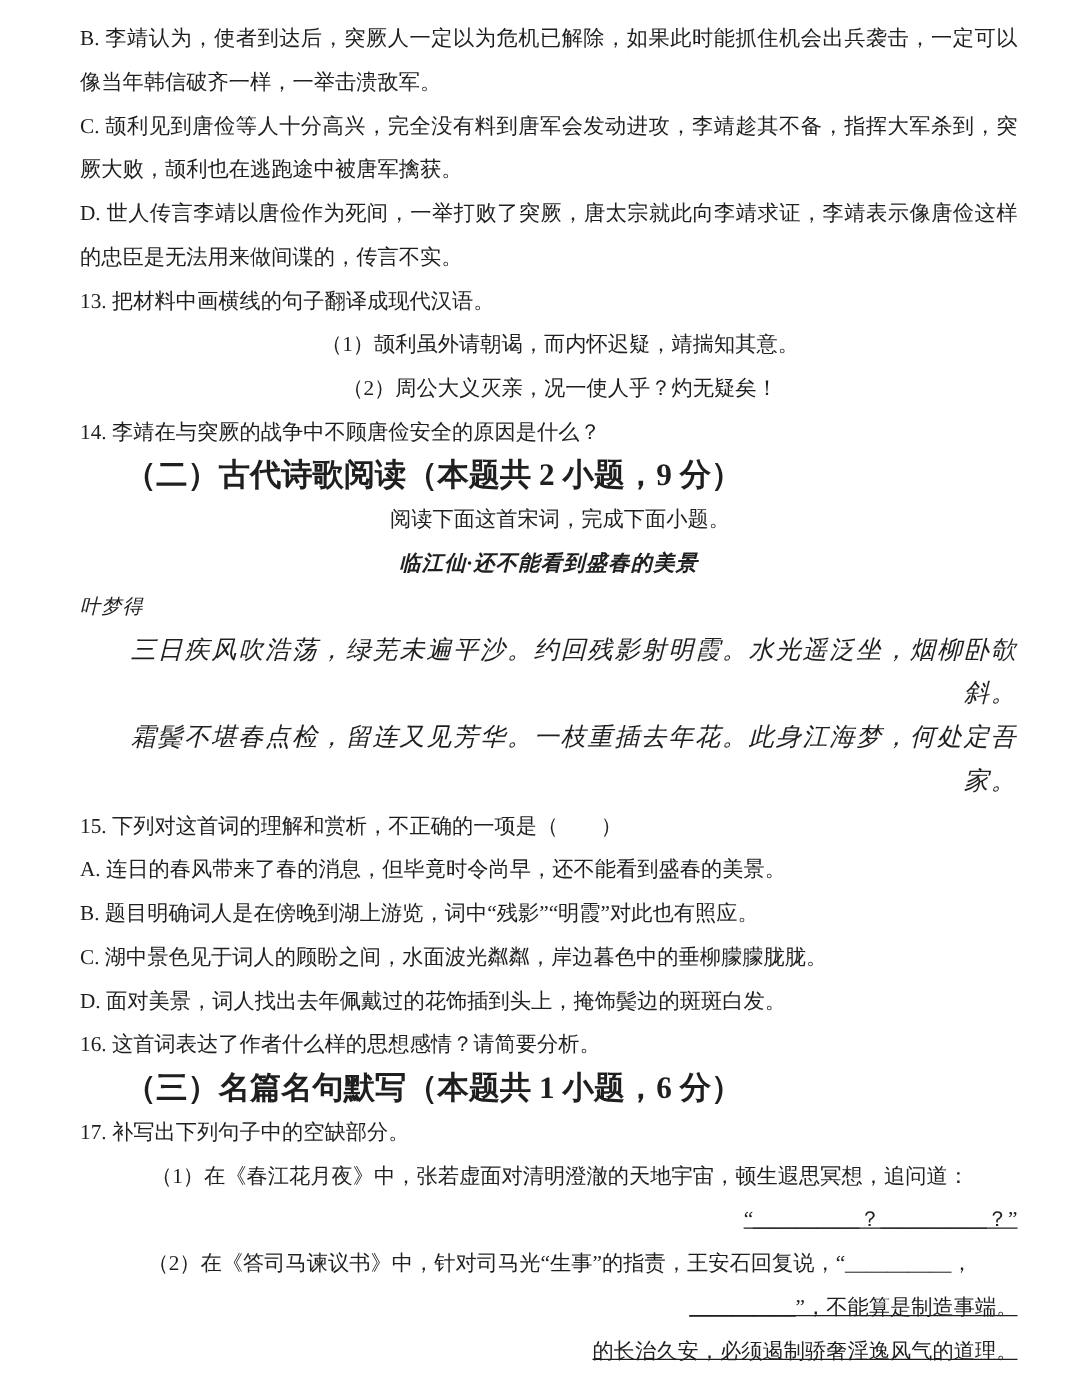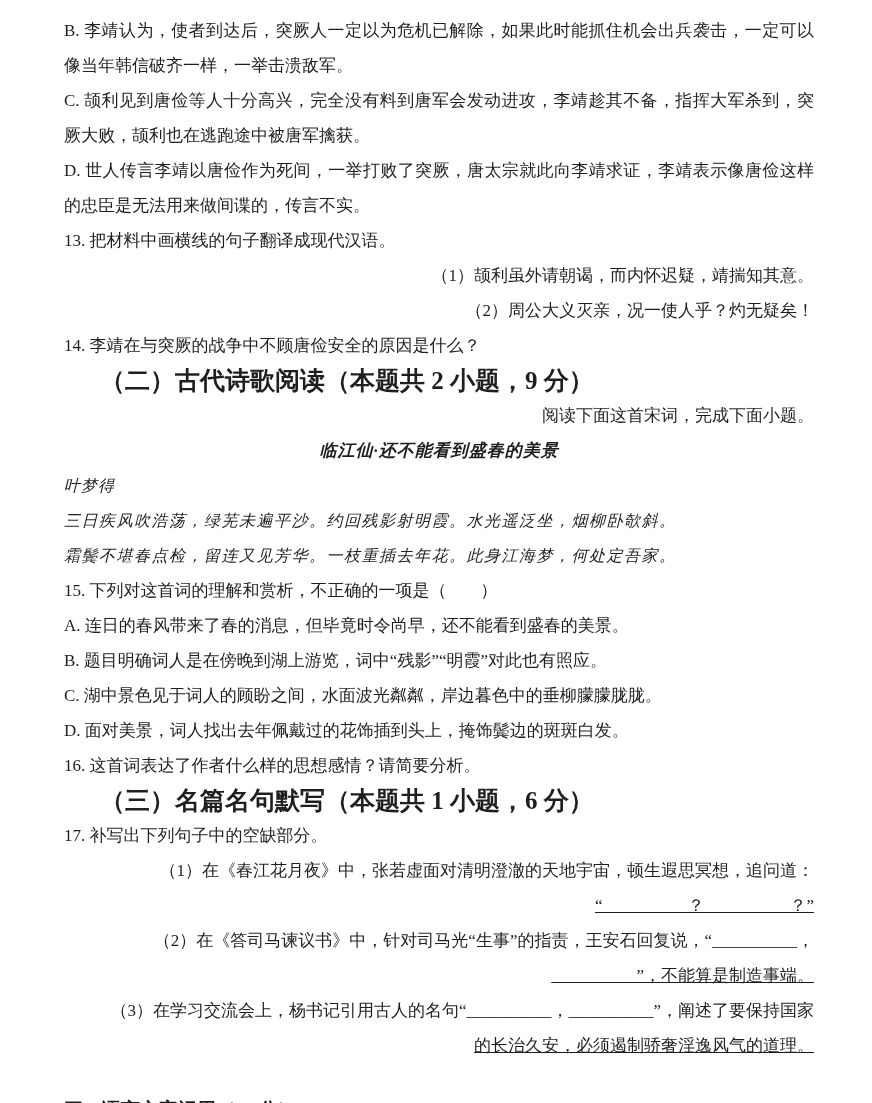--- a/index.html
+++ b/index.html
@@ -22,21 +22,21 @@
     line-height: 35px;
     margin: 0;
   }
   
   .para {
     text-align: justify;
   }
   
   .sub {
     padding-left: 18px;
-    text-align: right;
+    text-align: center;
   }
   
   .sub2 {
     padding-left: 26px;
     text-align: right;
     text-decoration: underline;
   }
   
   .heading {
     font-weight: bold;
@@ -58,23 +58,23 @@
     letter-spacing: 1px;
   }
   
   .center-author {
     font-style: italic;
     font-size: 16px;
     letter-spacing: 1px;
   }
   
   .poem {
-    text-align: left;
+    text-align: right;
     font-style: italic;
-    font-size: 16px;
+    font-size: 20px;
     letter-spacing: 1.5px;
   }
 </style>
 </head>
 <body>
 
 <main class="doc">
     <div class="line para">B. 李靖认为，使者到达后，突厥人一定以为危机已解除，如果此时能抓住机会出兵袭击，一定可以像当年韩信破齐一样，一举击溃敌军。</div>
     <div class="line para">C. 颉利见到唐俭等人十分高兴，完全没有料到唐军会发动进攻，李靖趁其不备，指挥大军杀到，突厥大败，颉利也在逃跑途中被唐军擒获。</div>
     <div class="line para">D. 世人传言李靖以唐俭作为死间，一举打败了突厥，唐太宗就此向李靖求证，李靖表示像唐俭这样的忠臣是无法用来做间谍的，传言不实。</div>
@@ -93,16 +93,15 @@
     <div class="line para">B. 题目明确词人是在傍晚到湖上游览，词中“残影”“明霞”对此也有照应。</div>
     <div class="line para">C. 湖中景色见于词人的顾盼之间，水面波光粼粼，岸边暮色中的垂柳朦朦胧胧。</div>
     <div class="line para">D. 面对美景，词人找出去年佩戴过的花饰插到头上，掩饰鬓边的斑斑白发。</div>
     <div class="line para">16. 这首词表达了作者什么样的思想感情？请简要分析。</div>
     <div class="line heading">（三）名篇名句默写（本题共 1 小题，6 分）</div>
     <div class="line para">17. 补写出下列句子中的空缺部分。</div>
     <div class="line sub">（1）在《春江花月夜》中，张若虚面对清明澄澈的天地宇宙，顿生遐思冥想，追问道：</div>
     <div class="line sub2">“__________？__________？”</div>
     <div class="line sub">（2）在《答司马谏议书》中，针对司马光“生事”的指责，王安石回复说，“__________，</div>
     <div class="line sub2">__________”，不能算是制造事端。</div>
-    <div class="line sub">（3）在学习交流会上，杨书记引用古人的名句“__________，__________”，阐述了要保持国家</div>
     <div class="line sub2">的长治久安，必须遏制骄奢淫逸风气的道理。</div>
     <div class="line section">三、语言文字运用（20 分）</div>
   </main>
 
 </body></html>

